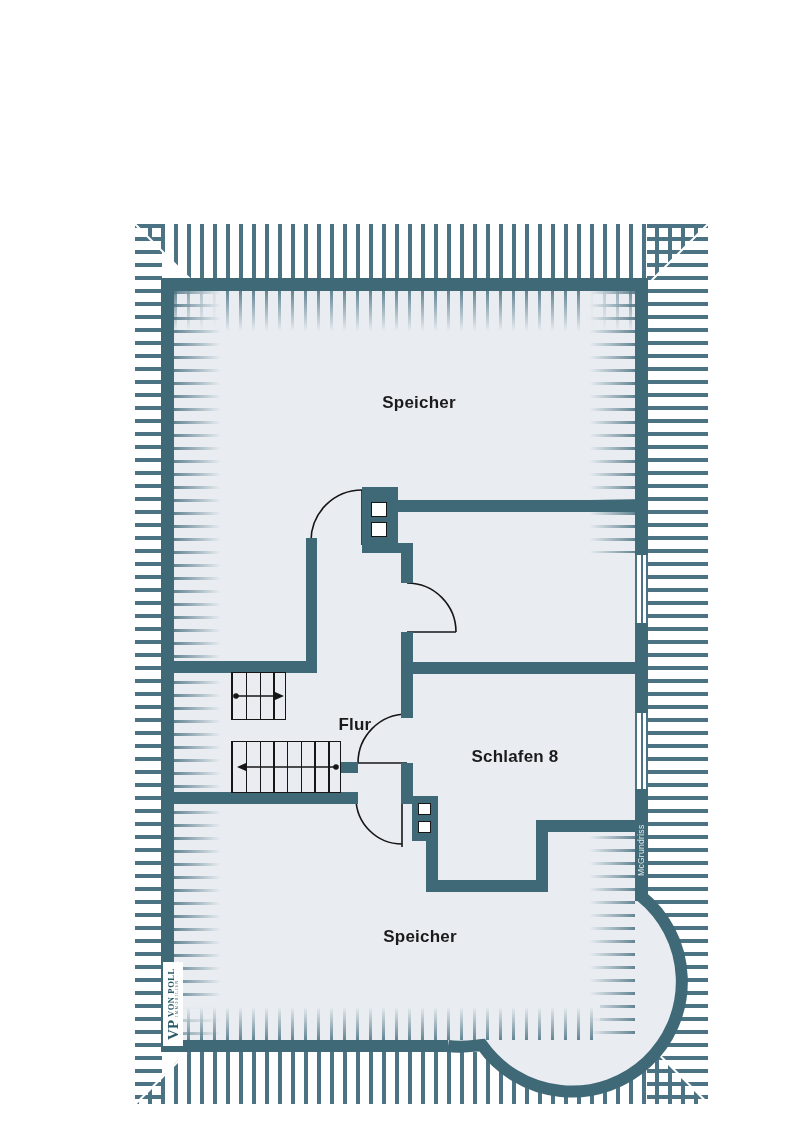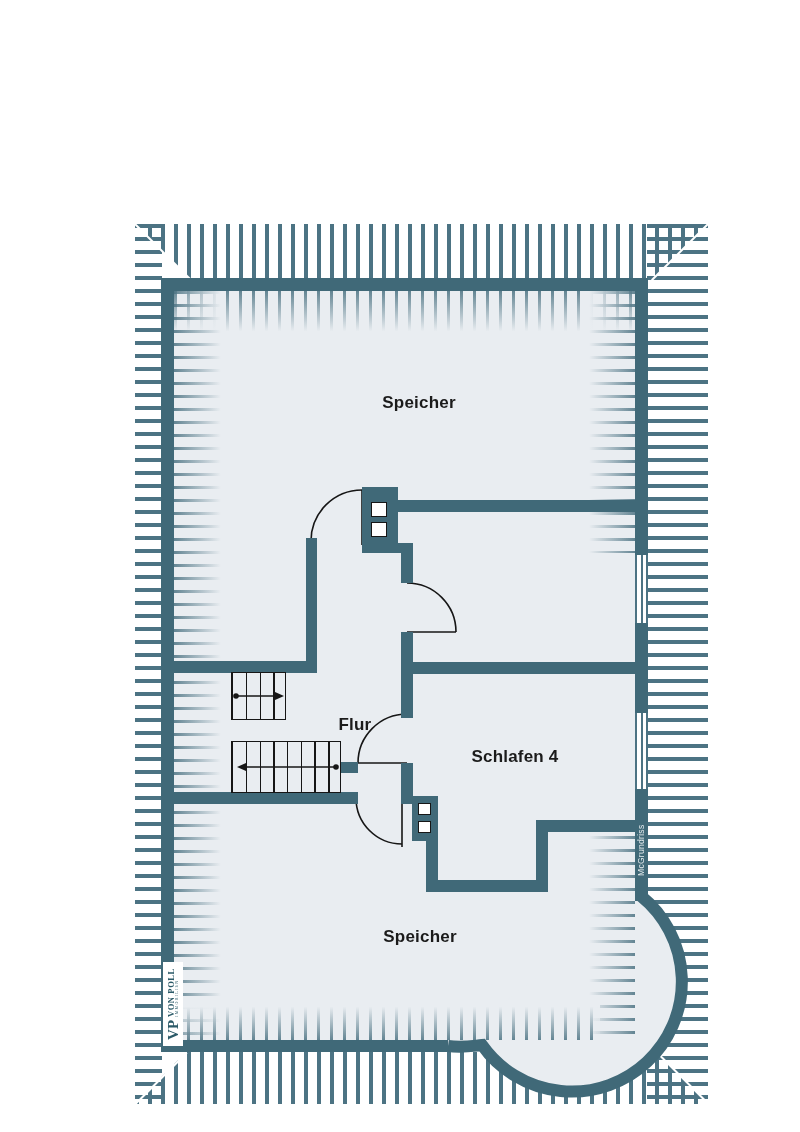--- a/index.html
+++ b/index.html
@@ -131,21 +131,21 @@
   <div class="abs flue" style="left:418px;top:821px;width:13px;height:12px;"></div>
 
   <div class="abs window" style="left:635px;top:555px;width:13px;height:68px;"></div>
   <div class="abs window" style="left:635px;top:713px;width:13px;height:76px;"></div>
 
   <div class="abs stairs" style="left:231px;top:672px;width:55px;height:48px;"></div>
   <div class="abs stairs" style="left:231px;top:741px;width:110px;height:52px;"></div>
 
   <div class="abs room-label" style="left:319px;top:393px;">Speicher</div>
   <div class="abs room-label" style="left:255px;top:687px;margin-top:28px;">Flur</div>
-  <div class="abs room-label" style="left:415px;top:747px;">Schlafen 4</div>
+  <div class="abs room-label" style="left:415px;top:747px;">Schlafen 8</div>
   <div class="abs room-label" style="left:320px;top:927px;">Speicher</div>
 
   <div class="abs watermark" style="left:636px;top:818px;width:14px;height:64px;">McGrundriss</div>
 
   <div class="abs brand" style="left:131px;top:994px;width:84px;height:20px;">
     <span class="vp">VP</span>
     <span class="names">
       <span class="nm">VON POLL</span>
       <span class="sub">IMMOBILIEN</span>
     </span>

